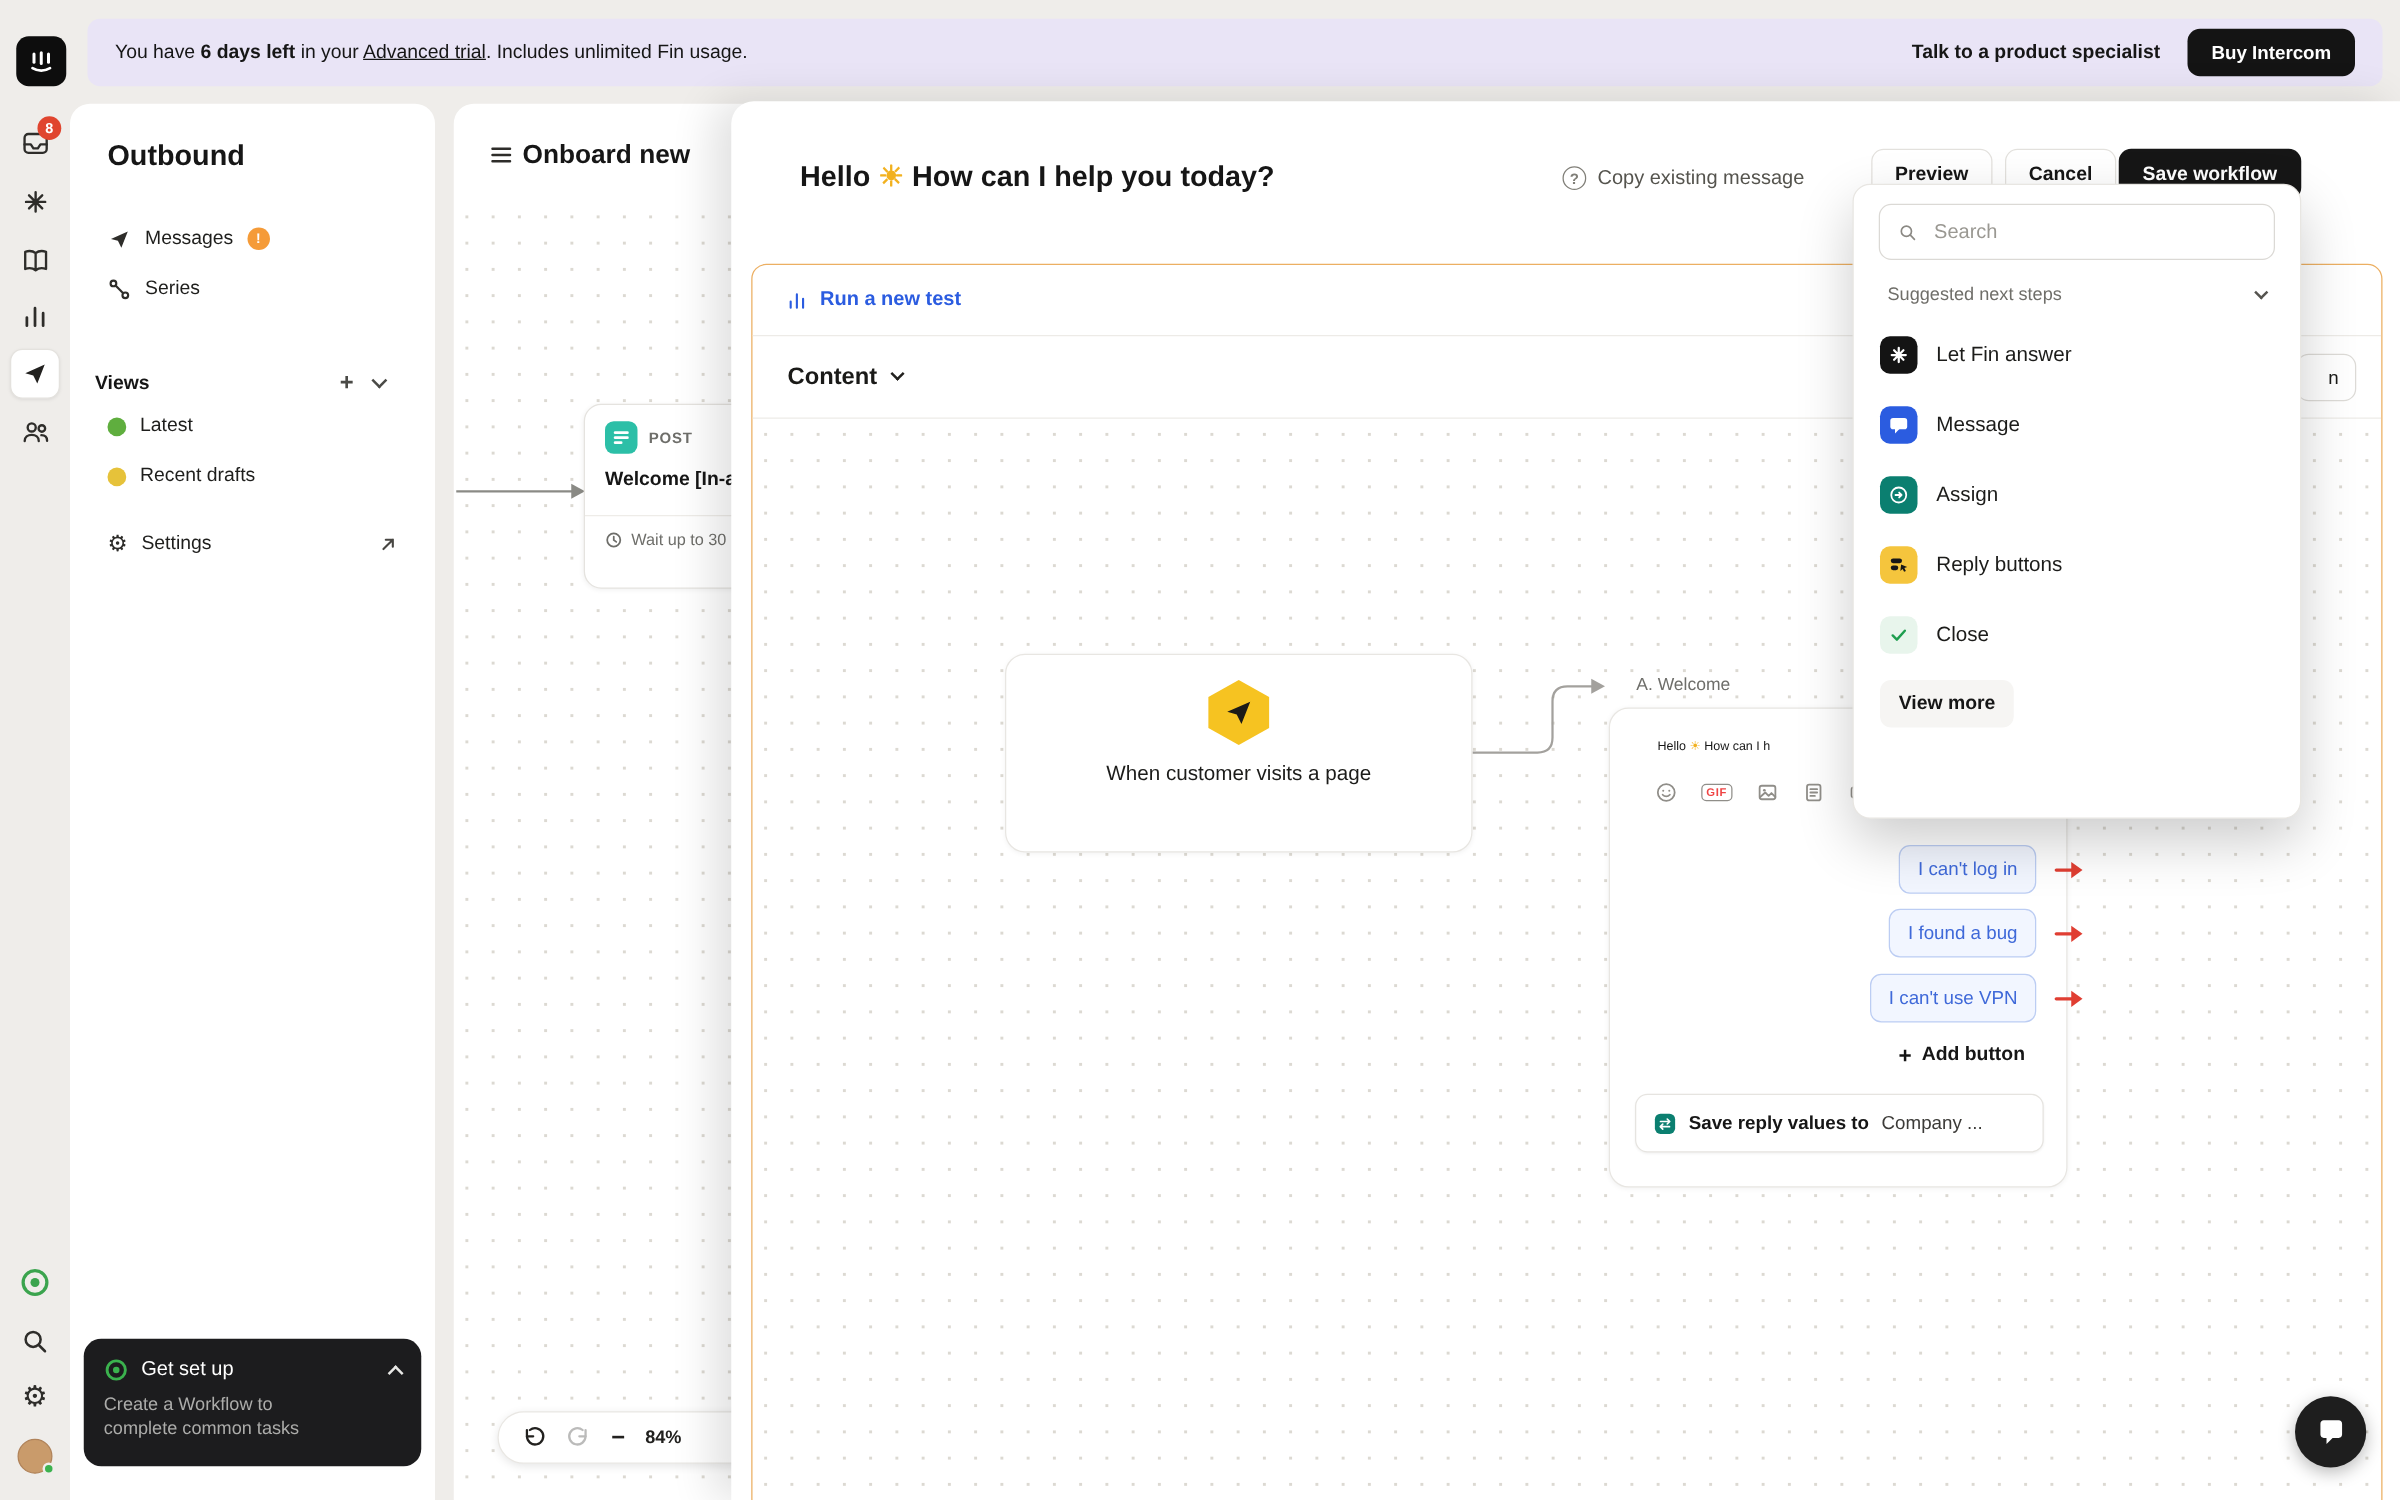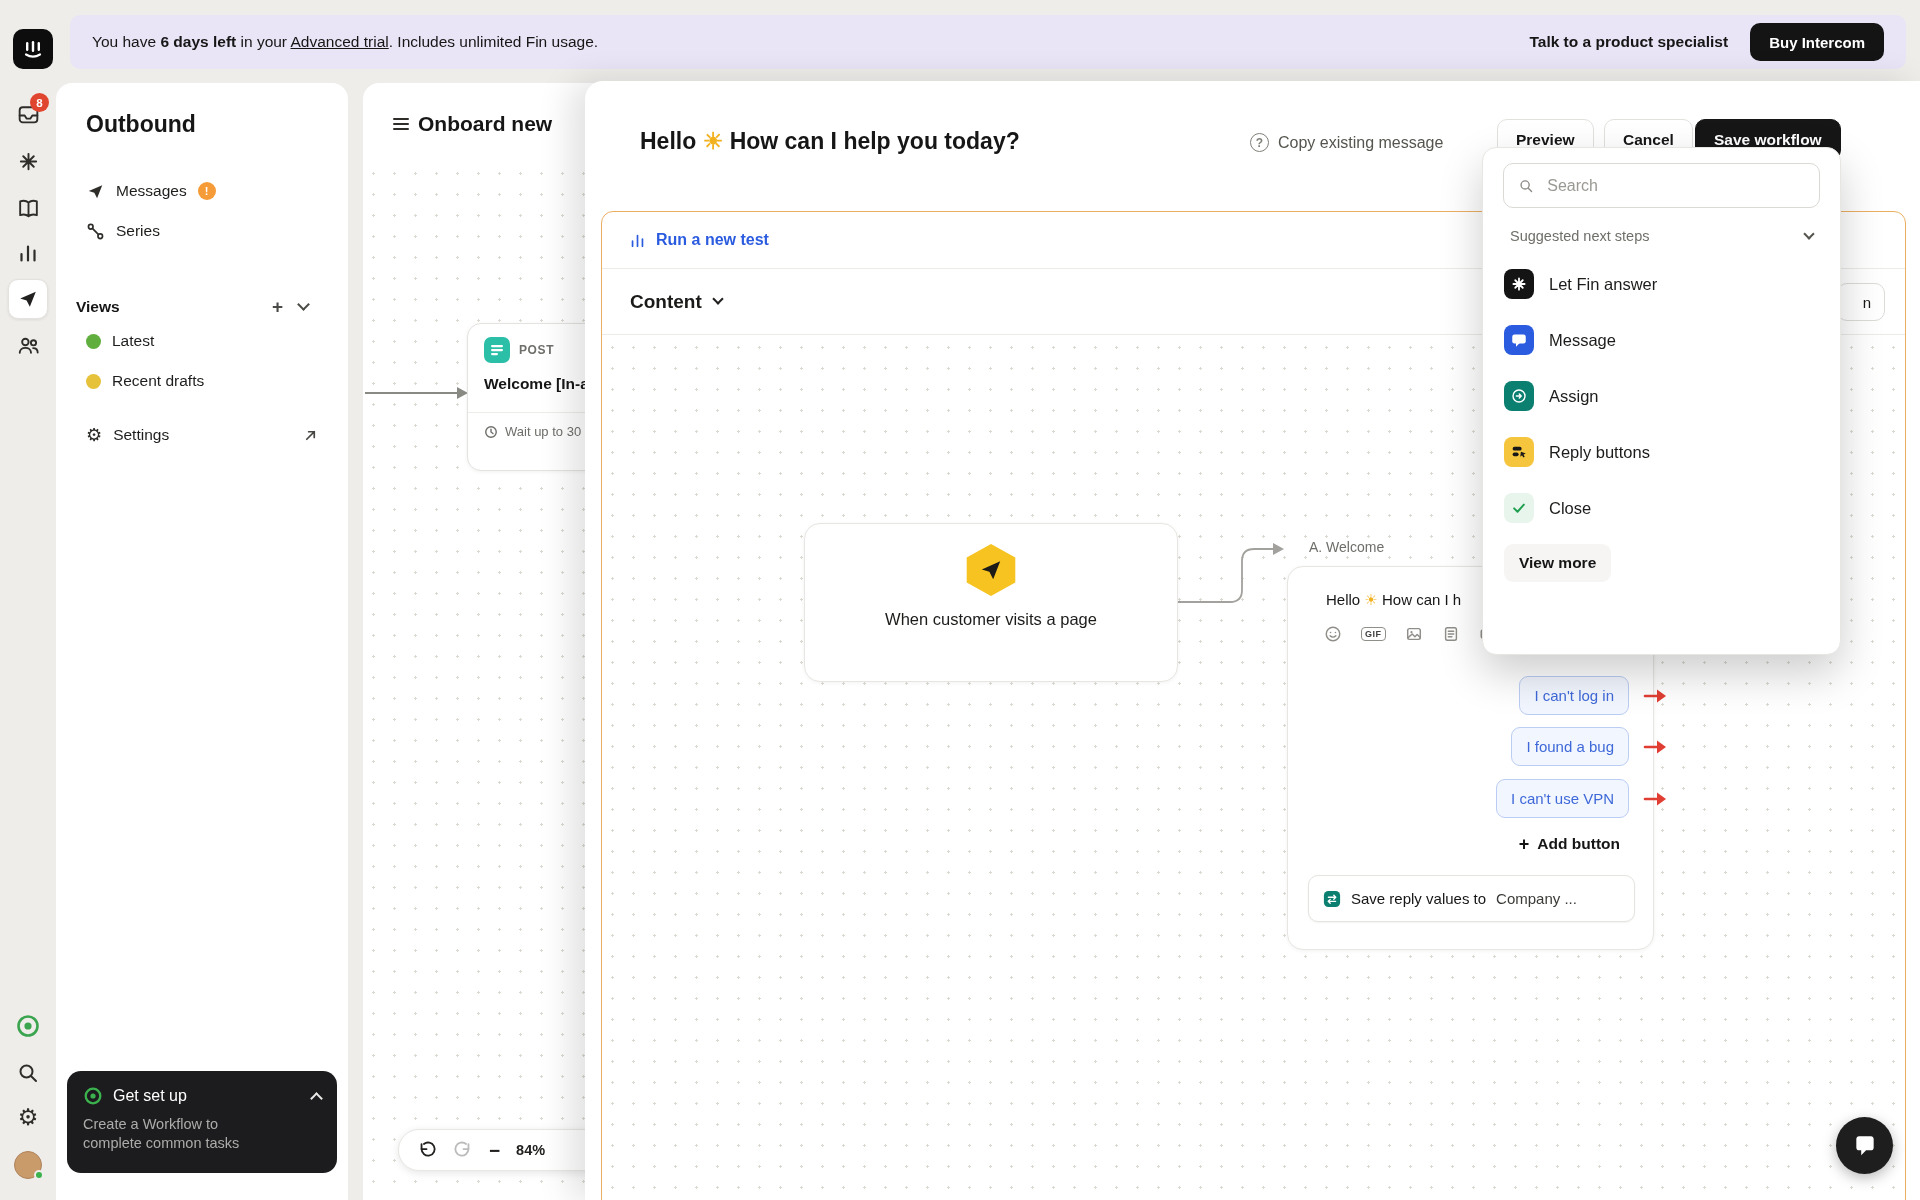--- a/index.html
+++ b/index.html
@@ -79,32 +79,32 @@
   #cb-partial-pill{position:absolute;left:1235px;top:14px;width:48px;height:38px;border:1px solid #DDDBD7;border-radius:10px;display:flex;align-items:center;justify-content:flex-end;padding-right:13px;font-size:15px;font-weight:500}
   #cb-runtest{height:57px;border-bottom:1px solid #EDEBE7;display:flex;align-items:center;gap:10px;padding:0 27px;color:#2B5CE0;font-weight:600;font-size:16px}
   #cb-canvas{position:absolute;left:0;top:125px;right:0;bottom:0}
 
   #trigger-node{position:absolute;left:202px;top:186px;width:374px;height:159px;background:#fff;border:1px solid #E8E6E2;border-radius:16px;box-shadow:0 1px 4px rgba(0,0,0,.05);display:flex;flex-direction:column;align-items:center}
   .hex{width:54px;height:52px;margin-top:20px;background:#F6C321;clip-path:polygon(50% 0%,95% 26%,95% 74%,50% 100%,5% 74%,5% 26%);display:flex;align-items:center;justify-content:center}
   #trigger-label{margin-top:14px;font-size:16.5px;color:#1C1C1A}
 
   #step-label{position:absolute;left:707px;top:202px;font-size:14px;color:#6E6E6A}
   #acard{position:absolute;left:685px;top:229px;width:367px;height:384px;background:#fff;border:1px solid #E8E6E2;border-radius:16px;box-shadow:0 1px 4px rgba(0,0,0,.05)}
-  #acard-msg{position:absolute;left:38px;top:24px;font-size:15px;white-space:nowrap}
+  #acard-msg{position:absolute;left:38px;top:24px;font-size:10px;white-space:nowrap}
   #acard-msg .emoji{color:#F2B11F}
-  #acard-toolbar{position:absolute;left:36px;top:58px;display:flex;align-items:center;gap:19px;color:#404040}
+  #acard-toolbar{position:absolute;left:36px;top:58px;display:flex;align-items:center;gap:19px;color:#ef4444}
   .gif-chip{font-size:9px;font-weight:700;border:1.5px solid #908E89;border-radius:4px;padding:1px 3px;letter-spacing:.5px}
   .chip{position:absolute;height:39px;border-radius:9px;background:#F2F6FF;border:1.5px solid #BCCDF3;color:#3F69D9;font-size:15px;display:flex;align-items:center;padding:0 14px}
   #chip-0{top:109px}#chip-1{top:160px}#chip-2{top:212px}
   .chip-arrow{position:absolute;left:355px;width:26px;height:18px}
   #arr-0{top:120px}#arr-1{top:171px}#arr-2{top:223px}
   #add-btn{position:absolute;right:33px;top:268px;display:flex;align-items:center;gap:8px;font-size:15.5px;font-weight:600}
   #add-btn .plus{font-size:18px;font-weight:600;line-height:1}
   #subcard{position:absolute;left:20px;top:308px;width:327px;height:47px;border:1px solid #E6E4E0;border-radius:10px;box-shadow:0 1px 2px rgba(0,0,0,.05);display:flex;align-items:center;gap:10px;padding:0 14px;background:#fff}
-  #subcard .t1{font-weight:400;font-size:15px;white-space:nowrap}
+  #subcard .t1{font-weight:700;font-size:15px;white-space:nowrap}
   #subcard .t2{font-size:15px;color:#3C3B38;white-space:nowrap}
 
   
   #dropdown{position:absolute;left:1482px;top:147px;width:359px;height:508px;background:#fff;border:1px solid #E8E6E2;border-radius:14px;box-shadow:0 18px 44px rgba(0,0,0,.20);z-index:50;padding-top:15px}
   #dd-search{margin:0 20px;height:45px;border:1.5px solid #DBD9D5;border-radius:10px;display:flex;align-items:center;gap:11px;padding:0 14px}
   #dd-search input{width:100%;font-size:16px;color:#333}
   #dd-search input::placeholder{color:#9A9892}
   #dd-section{display:flex;align-items:center;padding:0 27px;height:40px;margin-top:8px;color:#6F6E69;font-size:14.5px}
   #dd-section .chev{margin-left:auto;width:8px;height:8px;color:#55544F}
   .dd-item{display:flex;align-items:center;gap:15px;height:56px;padding:0 21px;font-size:16.5px;font-weight:500;color:#1C1C1A}

